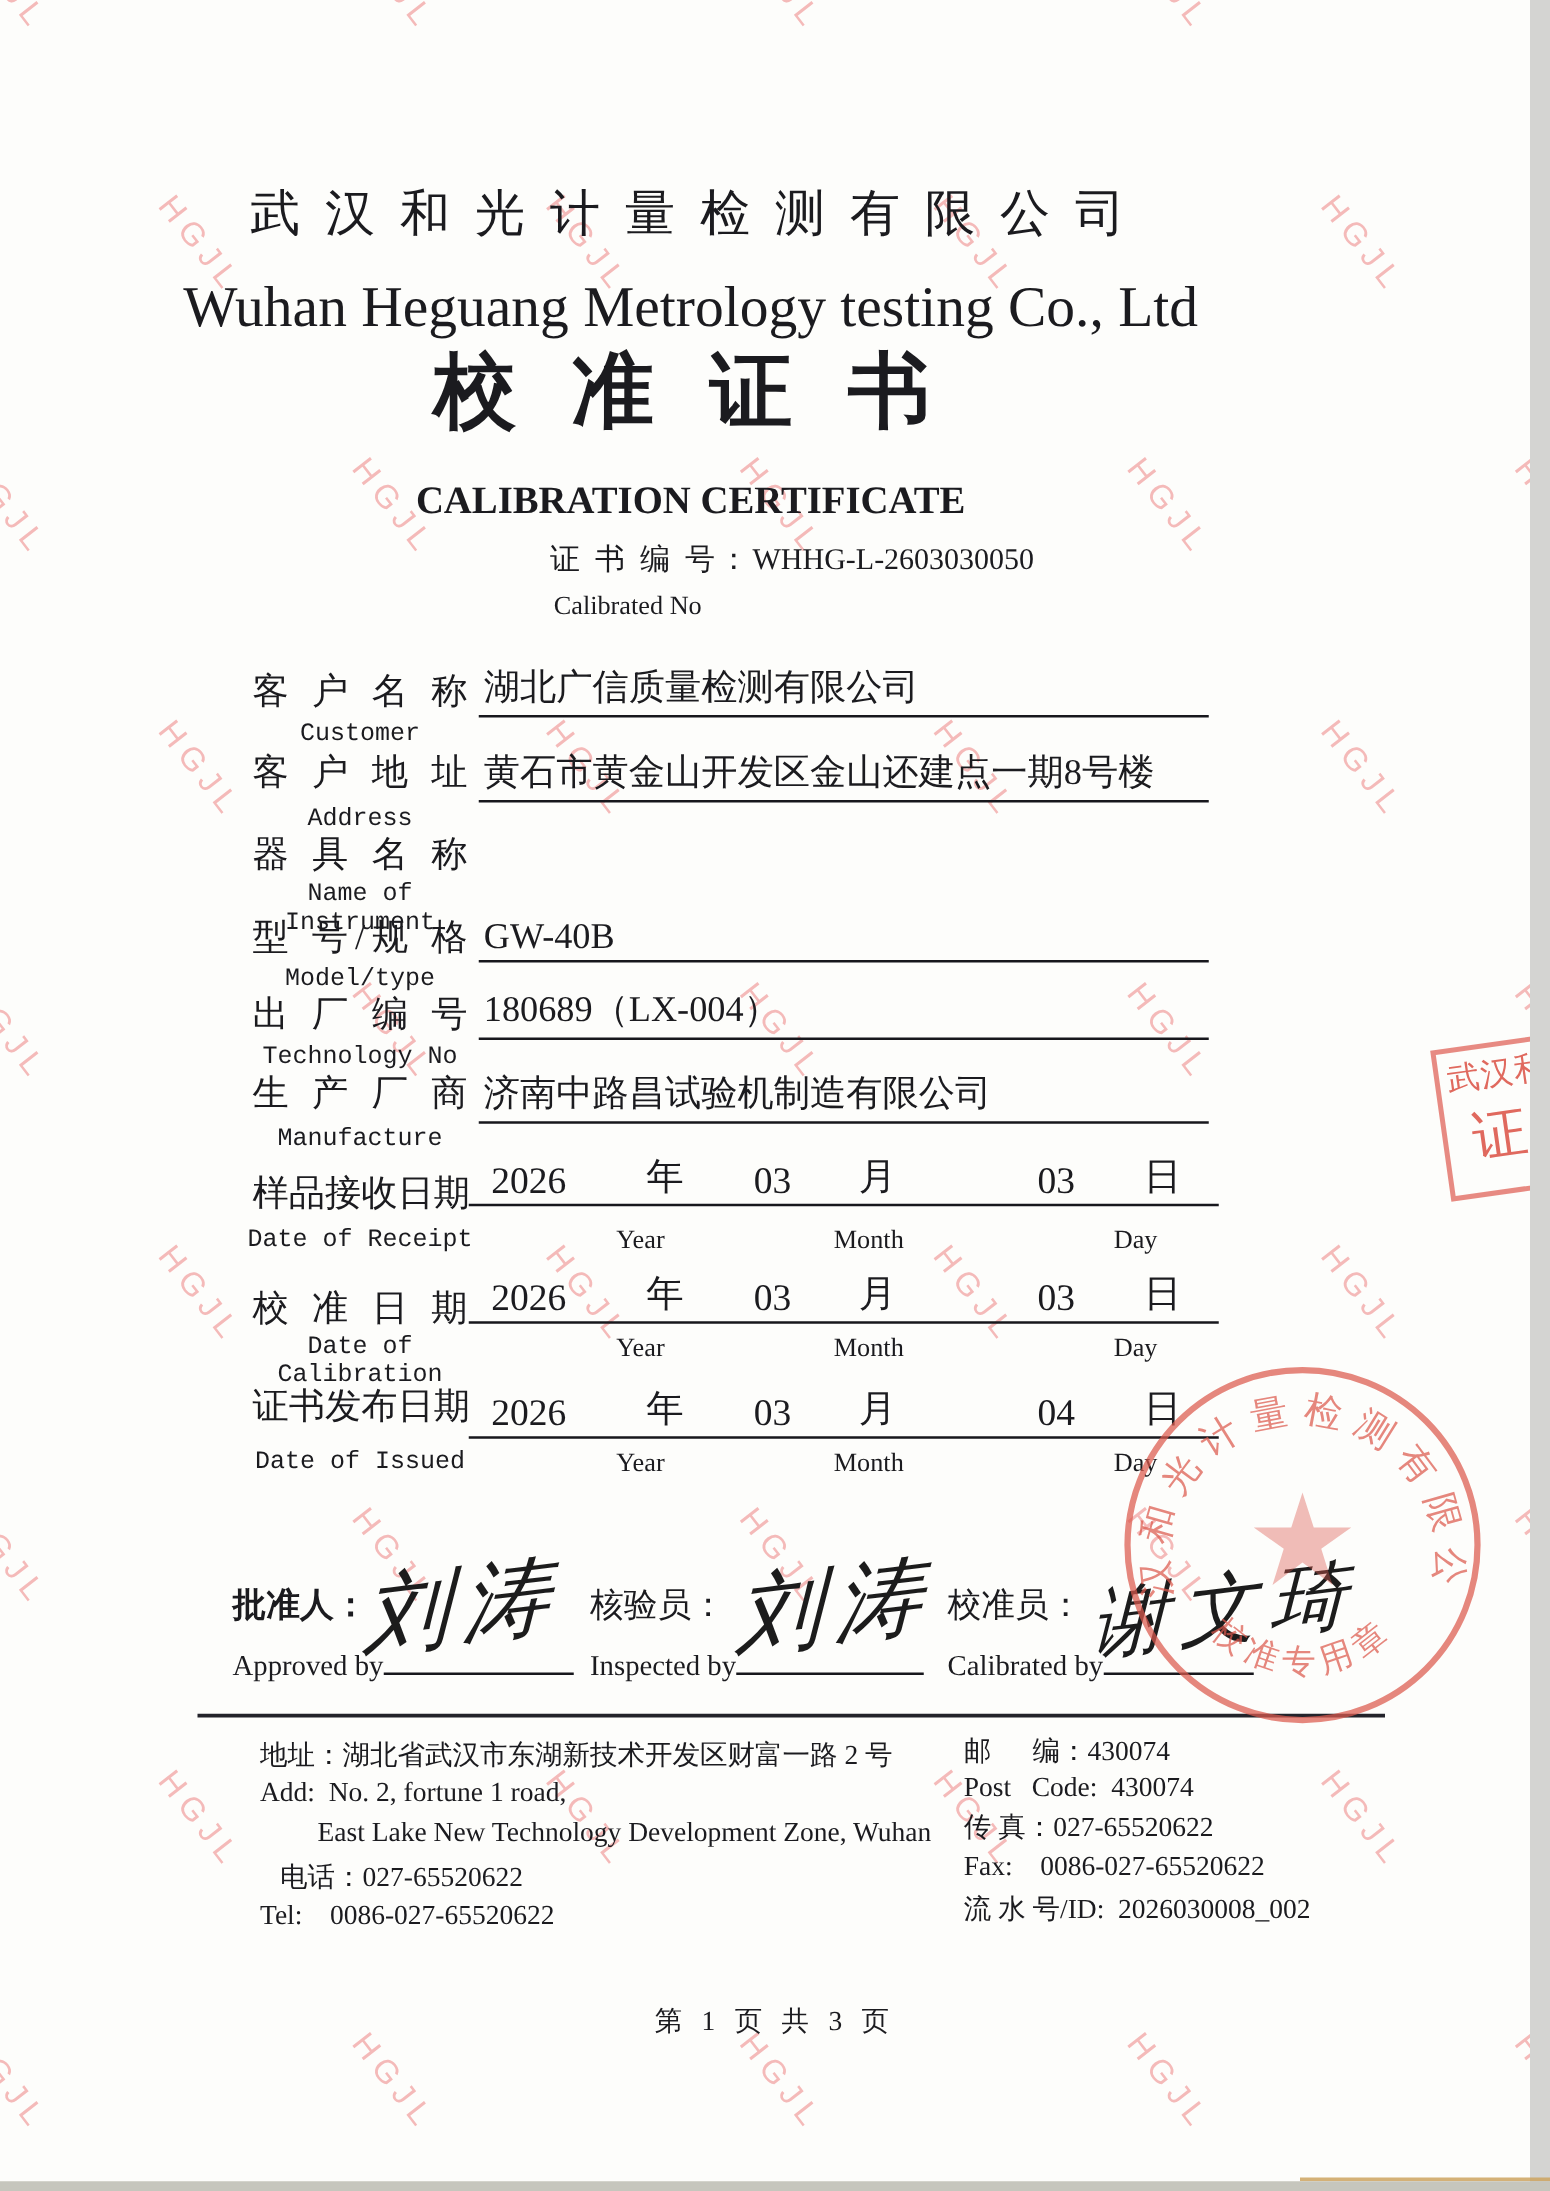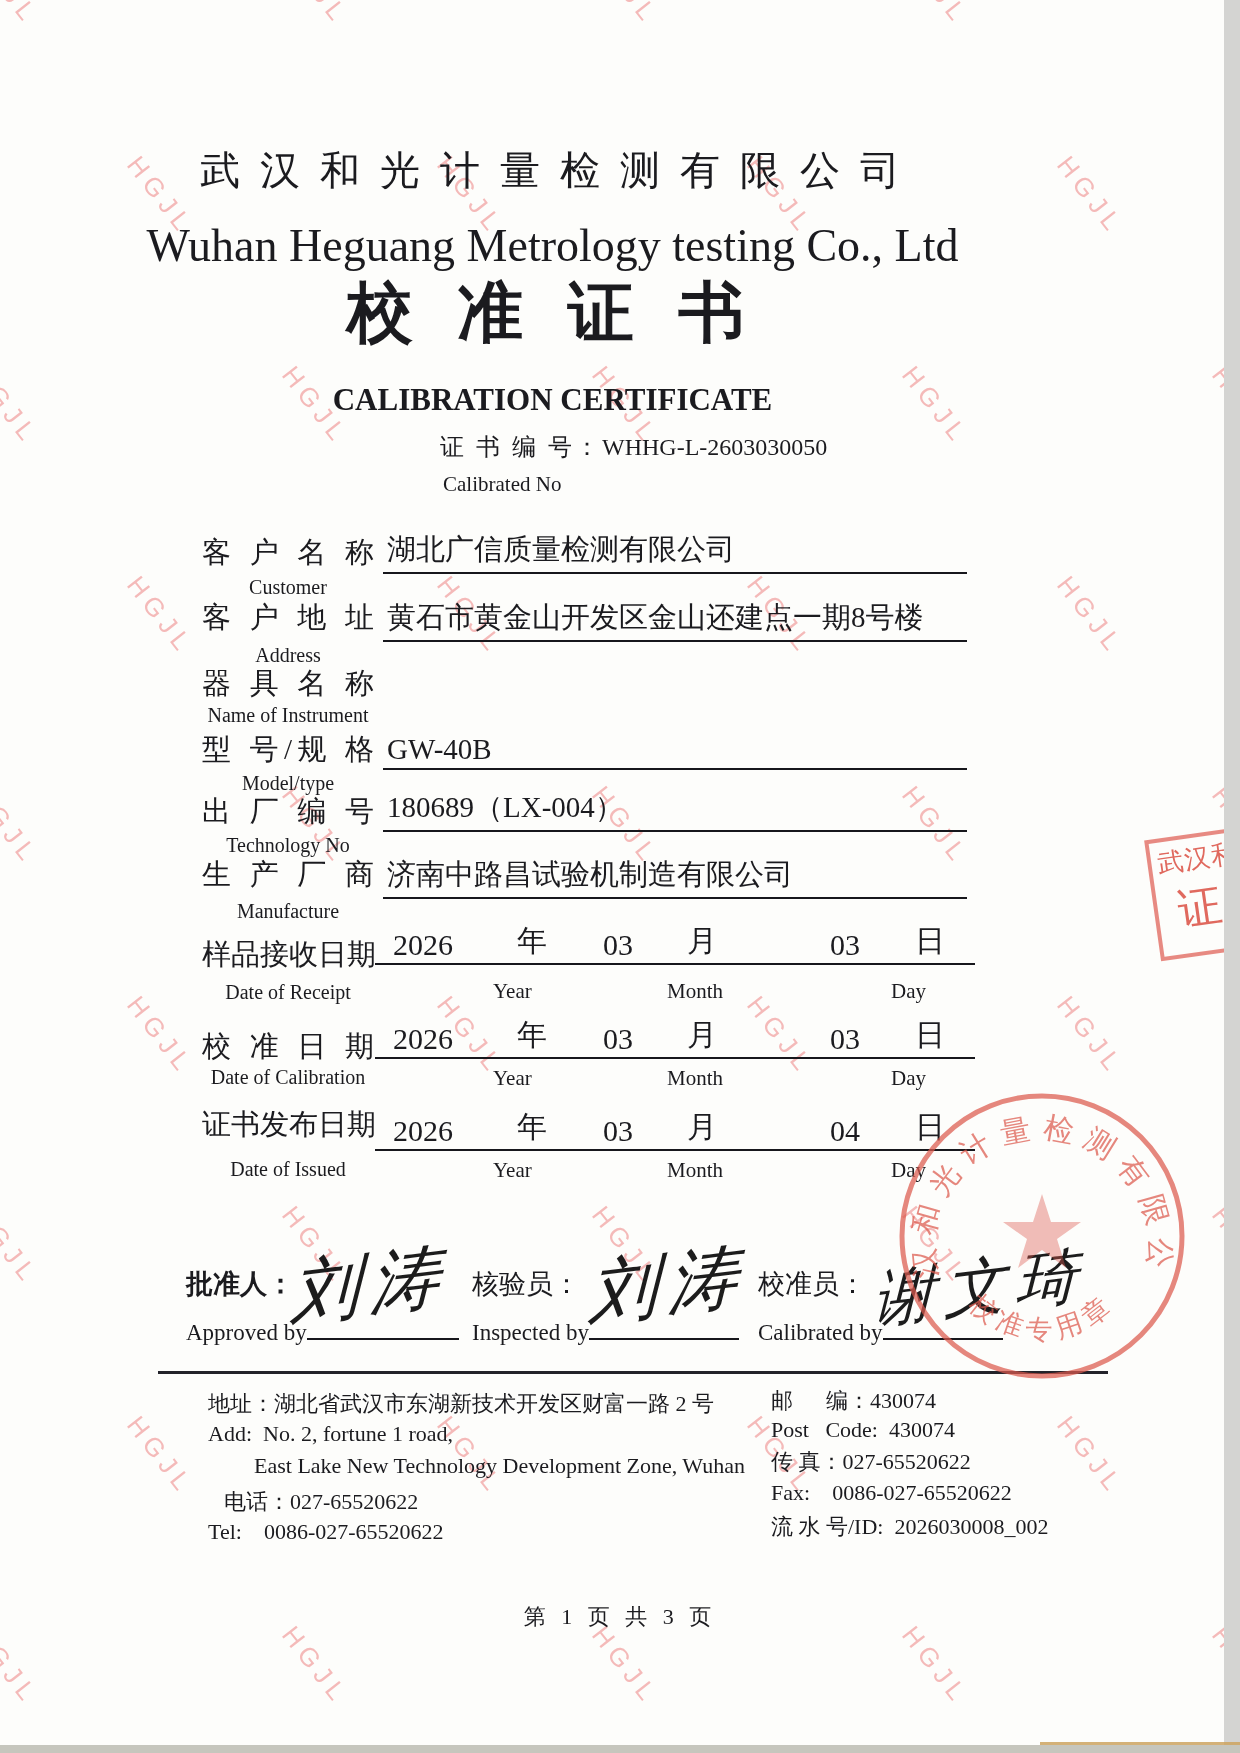--- a/index.html
+++ b/index.html
@@ -16,21 +16,21 @@
   .ctr{left:0;width:1105px;text-align:center;}
   .company-cn{top:143px;font-size:40px;letter-spacing:5px;font-weight:500;}
   .company-en{top:219px;font-size:46px;}
   .title-cn{top:268px;font-size:66px;font-weight:bold;letter-spacing:14px;}
   .title-en{top:382px;font-size:31px;font-weight:bold;}
   .certline{top:431px;left:440px;font-size:24px;}
   .certline .lbl{letter-spacing:3px;}
   .certsub{top:472px;left:443px;font-size:21px;}
   
   .flabel{left:202px;width:172px;font-size:29px;text-align:justify;text-align-last:justify;white-space:nowrap;}
-  .fsub{left:196px;width:184px;font-size:20px;text-align:center;}
+  .fsub{left:196px;width:184px;font-size:20px;text-align:center;font-family:Liberation Mono, monospace;}
   .fline{left:383px;width:584px;height:44px;border-bottom:2px solid #17171c;}
   .fval{position:absolute;left:4px;bottom:2px;font-size:29px;white-space:nowrap;}
   
   .dline{left:375px;width:600px;height:40px;border-bottom:2px solid #17171c;}
   .dv{position:absolute;bottom:1px;font-size:30px;}
   .dsub{position:absolute;font-size:21px;}
   
   .siglabel{font-size:27px;}
   .sigscript{font-family:"DejaVu Serif",serif;font-style:italic;font-size:70px;
              transform:rotate(-7deg) skewX(-8deg);color:#1c1c1c;white-space:nowrap;letter-spacing:10px;}

